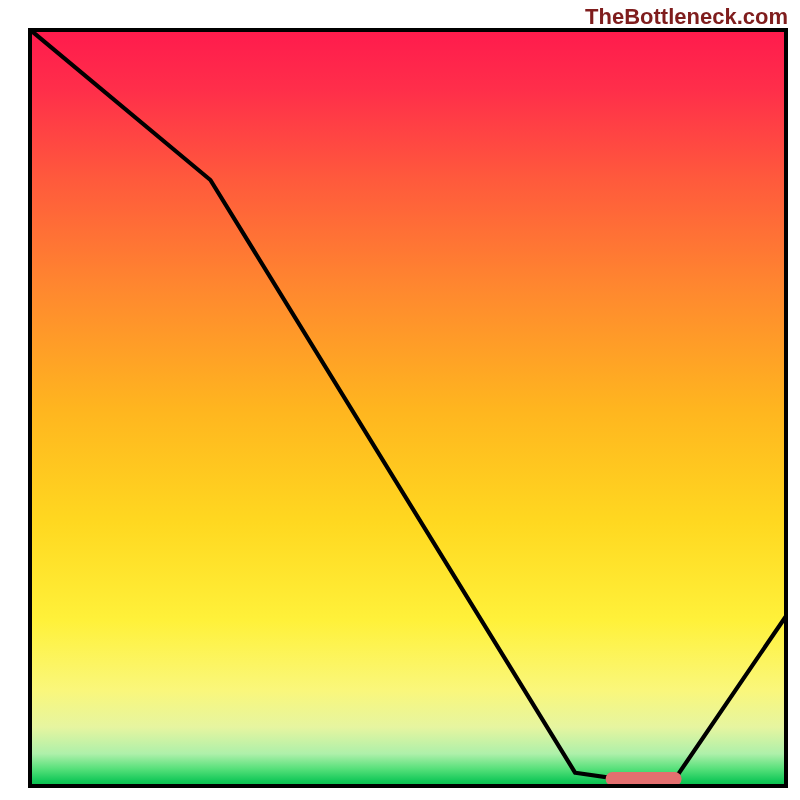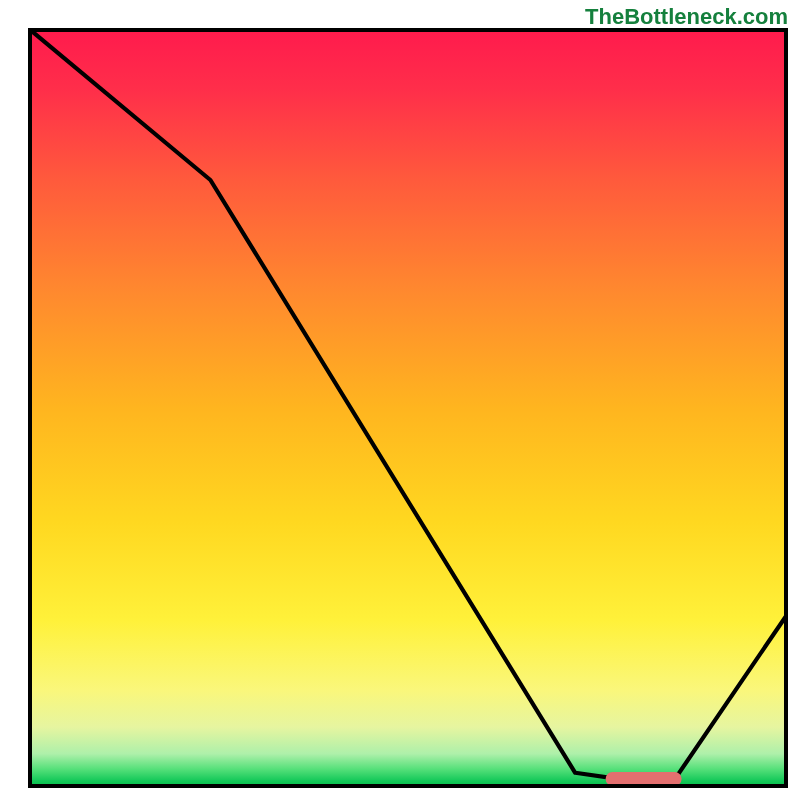--- a/index.html
+++ b/index.html
@@ -15,21 +15,21 @@
     position: relative;
     width: 800px;
     height: 800px;
   }
   .watermark {
     position: absolute;
     top: 4px;
     right: 12px;
     font-size: 22px;
     font-weight: bold;
-    color: #15803d;
+    color: #7f1d1d;
     z-index: 10;
   }
   .plot-area {
     position: absolute;
     left: 28px;
     top: 28px;
     width: 760px;
     height: 760px;
     box-sizing: border-box;
   }

